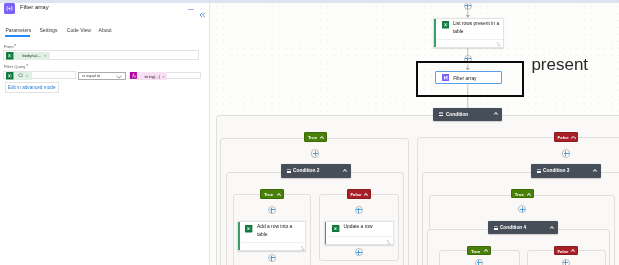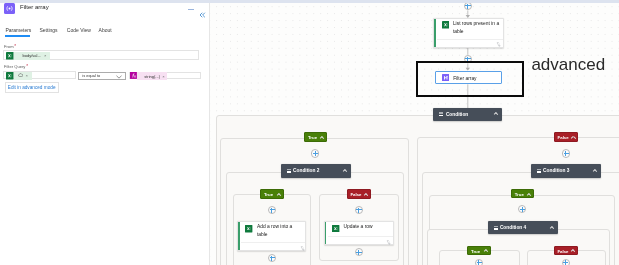--- a/index.html
+++ b/index.html
@@ -372,15 +372,15 @@
     <div class="plusbtn" style="left:352.0px;top:149.3px"></div>
     <div class="plusbtn" style="left:57.9px;top:205.8px"></div>
     <div class="plusbtn" style="left:144.7px;top:205.8px"></div>
     <div class="plusbtn" style="left:308.2px;top:205.2px"></div>
     <div class="plusbtn" style="left:57.9px;top:254.0px"></div>
     <div class="plusbtn" style="left:144.7px;top:248.2px"></div>
     <div class="plusbtn" style="left:264.9px;top:258.6px"></div>
     <div class="plusbtn" style="left:351.6px;top:258.6px"></div>
 
     <div class="annot" style="left:205.9px;top:60.9px;width:107.8px;height:36px"></div>
-    <div class="annot-text" style="left:321.4px;top:55.5px">advanced</div>
+    <div class="annot-text" style="left:321.4px;top:55.5px">present</div>
   </div>
 </div>
 
 </body></html>

